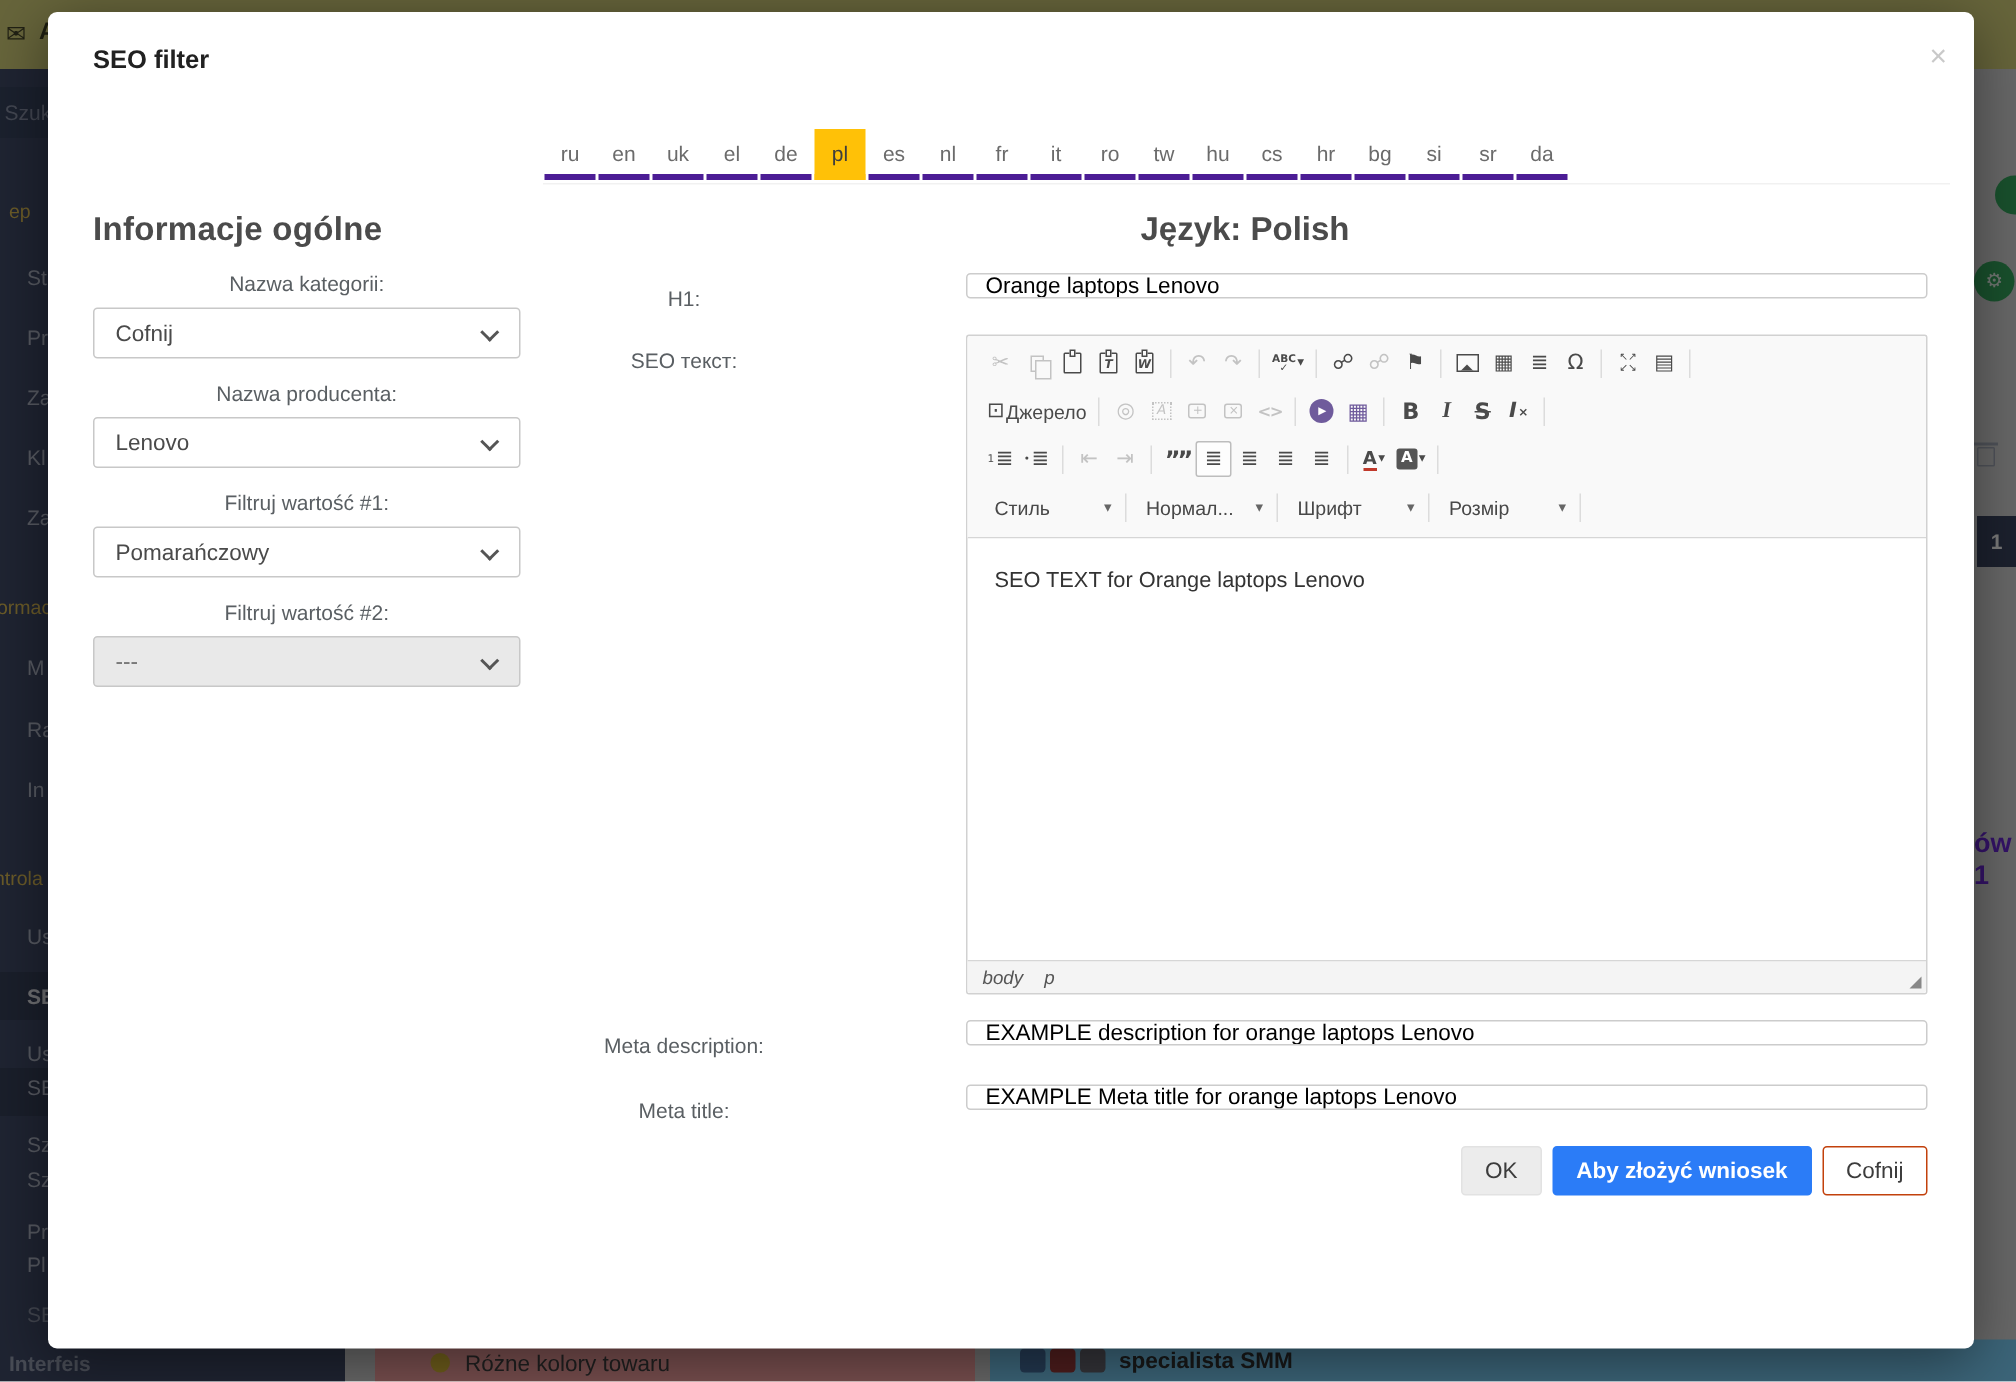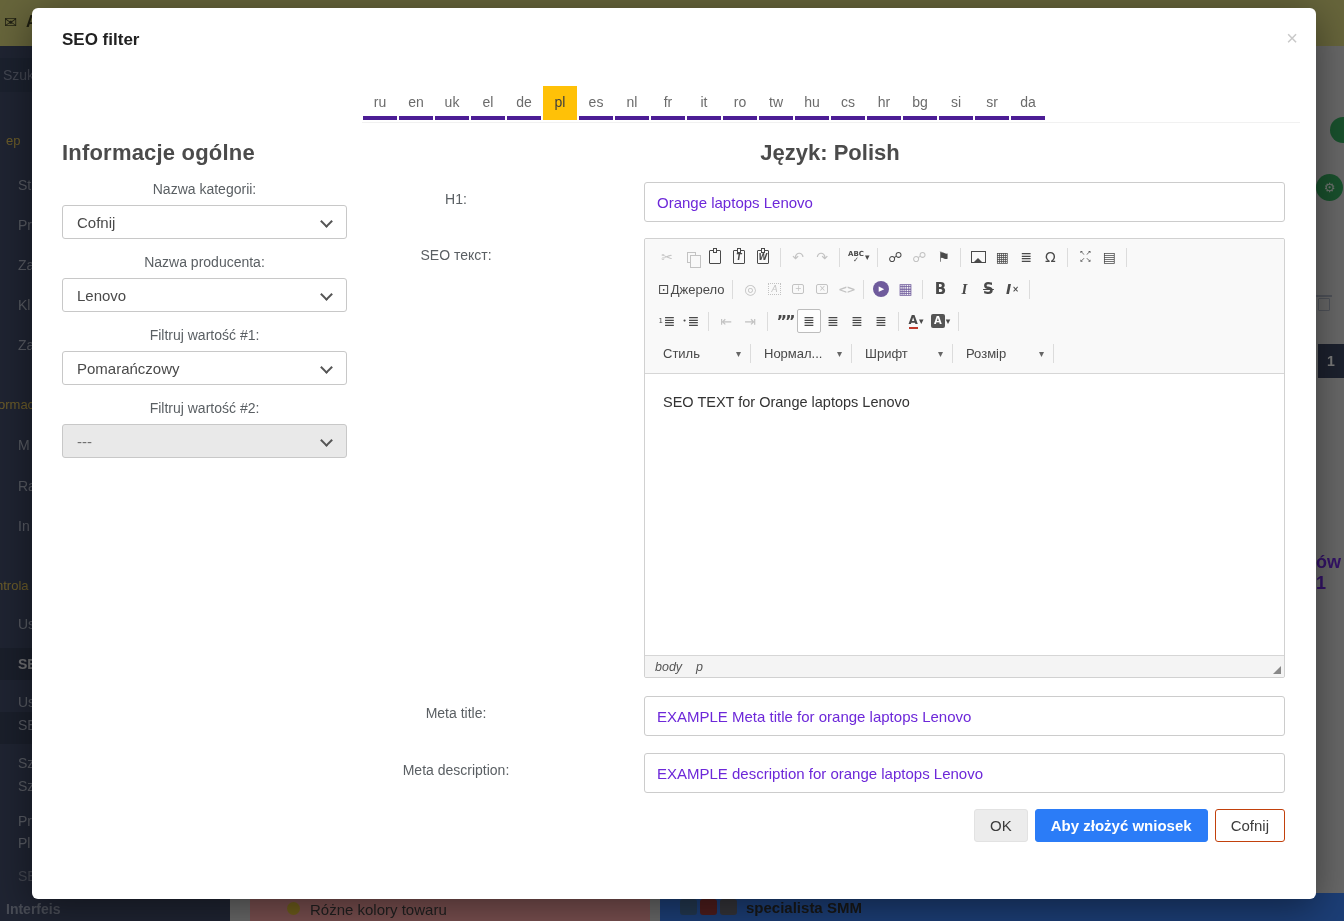--- a/index.html
+++ b/index.html
@@ -25,21 +25,21 @@
   .sb-frag.boldg { color:#99a1b5; font-weight:bold; }
   .bg-circle { position:absolute; border-radius:50%; background:#36a95e; }
   .bg-gear { display:flex; align-items:center; justify-content:center; color:#eaf6ee;
              font-family:"DejaVu Sans",sans-serif; font-size:13px; }
   .bg-trash { position:absolute; left:1318px; top:298px; width:12px; height:13px; border:1px solid #a8aebc; border-radius:1px; }
   .bg-trash::before { content:""; position:absolute; top:-4px; left:-3px; right:-3px; height:2px; background:#a8aebc; }
   .bg-badge { position:absolute; left:1318px; top:344px; width:26px; height:34px; background:#3c4660;
               color:#fff; font-size:14px; font-weight:bold; text-align:center; line-height:34px; }
   .bg-records { position:absolute; left:1316px; top:552px; font-size:18px; font-weight:bold; color:#6d28d9; }
   .bg-panel1 { position:absolute; left:250px; top:893px; width:400px; height:28px; background:#fca5a5; }
-  .bg-panel2 { position:absolute; left:660px; top:893px; width:684px; height:28px; background:#3b82f6; }
+  .bg-panel2 { position:absolute; left:660px; top:893px; width:684px; height:28px; background:#7dd3fc; }
   .bp-dot { position:absolute; left:37px; top:9px; width:13px; height:13px; border-radius:50%; background:#e7c23a; }
   .bp-text1 { position:absolute; left:60px; top:8px; font-size:15px; color:#444; }
   .bp-ava { position:absolute; top:6px; width:17px; height:16px; border-radius:3px; }
   .bp-text2 { position:absolute; left:86px; top:6px; font-size:15px; font-weight:bold; color:#333; }
   .overlay { position:absolute; inset:0; background:rgba(0,0,0,0.52); }
 
   
   .modal { position:absolute; left:32px; top:8px; width:1284px; height:891px; background:#fff;
            border-radius:6px; box-shadow:0 8px 40px rgba(0,0,0,0.45); }
   .m-title { position:absolute; left:30px; top:22px; font-size:17px; font-weight:bold; color:#212121; }
@@ -59,22 +59,22 @@
   .fselect::after { content:""; position:absolute; right:15px; top:11px; width:7px; height:7px;
                     border-right:2px solid #555; border-bottom:2px solid #555; transform:rotate(45deg); }
   .fselect.disabled { background:#e9e9e9; color:#707070; }
 
   
   .m-right { position:absolute; left:343px; top:132px; right:31px; }
   .lang-h { text-align:center; font-size:22px; font-weight:bold; color:#4b4b4b; margin-bottom:16px; }
   .row { display:grid; grid-template-columns:162px 1fr; column-gap:107px; margin-top:17px; }
   .row.first { margin-top:4px; }
   .rlabel { text-align:center; font-size:14px; color:#5a5f63; padding-top:9px; }
-  .tinput { width:100%; height:40px; border:1px solid #ccc; border-radius:3px; padding:0 12px;
-            font-size:15px; color:#6d28d9; font-family:"Liberation Sans",sans-serif; background:#fff; }
+  .tinput { width:100%; height:17px; border:1px solid #ccc; border-radius:3px; padding:0 12px;
+            font-size:15px; color:#000000; font-family:"Liberation Sans",sans-serif; background:#fff; }
 
   
   .editor { border:1px solid #d1d1d1; border-radius:2px; background:#fff; }
   .ck-toolbar { background:#f9f9f9; border-bottom:1px solid #d6d6d6; padding:2px 4px 4px; border-radius:2px 2px 0 0; }
   .ck-row { display:flex; align-items:center; height:32px; padding-left:6px; }
   .tb { min-width:24px; height:24px; display:flex; align-items:center; justify-content:center; gap:1px;
         font-family:"DejaVu Sans",sans-serif; font-size:14px; color:#4a4a4a; cursor:pointer; padding:0 3px; }
   .tb.dis { color:#c3c3c3; }
   .tb.active { border:1px solid #bdbdbd; background:#fdfdfd; border-radius:2px; }
   .sep { width:1px; height:19px; background:#dcdcdc; margin:0 5px; }
@@ -370,28 +370,28 @@
         <div class="ck-content">SEO TEXT for Orange laptops Lenovo</div>
 
         <div class="ck-status">
           <span>body</span>
           <span>p</span>
           <span class="ck-resize"></span>
         </div>
       </div>
     </div>
 
+    <div class="row">
+      <div class="rlabel">Meta description:</div>
+      <div><input class="tinput" type="text" value="EXAMPLE description for orange laptops Lenovo" style=""></div>
+    </div>
+
     <div class="row" style="margin-top:18px">
       <div class="rlabel">Meta title:</div>
       <div><input class="tinput" type="text" value="EXAMPLE Meta title for orange laptops Lenovo" style=""></div>
-    </div>
-
-    <div class="row">
-      <div class="rlabel">Meta description:</div>
-      <div><input class="tinput" type="text" value="EXAMPLE description for orange laptops Lenovo" style=""></div>
     </div>
 
 
     <div class="m-footer">
       <button class="btn btn-ok">OK</button>
       <button class="btn btn-submit">Aby złożyć wniosek</button>
       <button class="btn btn-cancel">Cofnij</button>
     </div>
   </div>
 </div>

